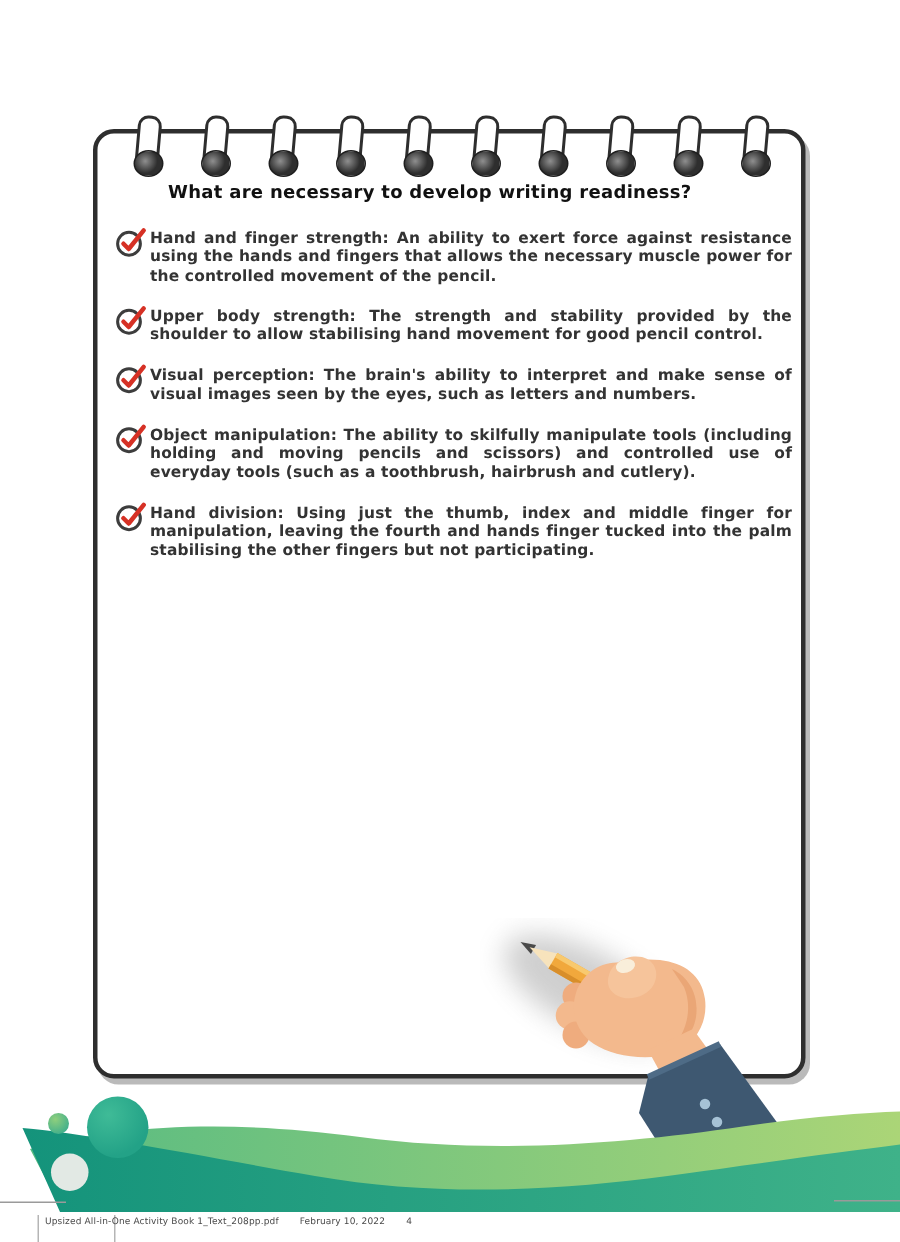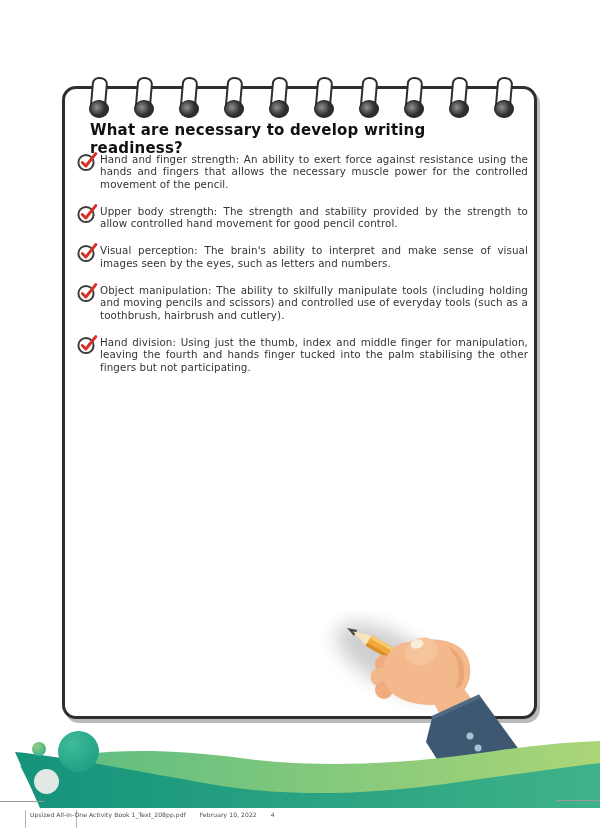--- a/index.html
+++ b/index.html
@@ -17,32 +17,32 @@
   .ring .strip{
     position:absolute;left:0;top:0;width:12px;height:30px;background:#fff;
     border:2.5px solid #2e2e2e;border-radius:7px 7px 4px 4px;transform:rotate(5deg);
   }
   .ring .ball{
     position:absolute;left:-2px;top:23px;width:18px;height:16px;border-radius:50%;
     background:radial-gradient(circle at 38% 40%, #8f8f8f 0%, #2e2e2e 55%);
     border:1.5px solid #1e1e1e;
   }
   .pad-title{
-    position:absolute;left:90px;top:121px;width:420px;z-index:6;
-    font-size:15px;font-weight:bold;color:#111;letter-spacing:.2px;
+    position:absolute;left:112px;top:121px;width:420px;z-index:6;
+    font-size:12px;font-weight:bold;color:#111;letter-spacing:.2px;
   }
   .checklist{
     position:absolute;left:76px;top:153px;width:452px;z-index:6;
     display:flex;flex-direction:column;gap:14.6px;
   }
   .item{display:flex;align-items:flex-start;}
   .item .check{flex:0 0 24px;margin-top:-2px;}
   .item .txt{
     flex:1;font-size:10.3px;line-height:12.45px;color:#333;
-    text-align:justify;letter-spacing:.1px;
+    text-align:justify;letter-spacing:.1px;font-weight:bold;
   }
   
   .hand-svg{position:absolute;left:320px;top:612px;width:225px;height:196px;z-index:7;}
   .wave-svg{position:absolute;left:0;top:736px;width:600px;height:72px;z-index:8;}
   .circle-deco{position:absolute;border-radius:50%;z-index:9;}
   .circle-teal{left:58px;top:731px;width:41px;height:41px;
     background:radial-gradient(circle at 35% 30%, #3fbb97 0%, #23a287 70%);}
   .circle-green{left:32px;top:742px;width:14px;height:14px;
     background:radial-gradient(circle at 35% 30%, #8fcf7d 0%, #3fae8c 80%);}
   .circle-gray{left:34px;top:769px;width:25px;height:25px;background:#e2e9e4;}
@@ -114,21 +114,21 @@
         <circle cx="10" cy="11.5" r="7.6" fill="#fff" stroke="#3d3d3d" stroke-width="2"></circle>
         <path d="M6.3,11.5 L9.8,15 L19.8,2.6" fill="none" stroke="#D63125" stroke-width="3" stroke-linecap="round" stroke-linejoin="round"></path>
       </svg>
     <span class="txt">Hand and finger strength: An ability to exert force against resistance using the hands and fingers that allows the necessary muscle power for the controlled movement of the pencil.</span>
   </div>
   <div class="item">
     <svg class="check" width="24" height="21" viewBox="0 0 24 21">
         <circle cx="10" cy="11.5" r="7.6" fill="#fff" stroke="#3d3d3d" stroke-width="2"></circle>
         <path d="M6.3,11.5 L9.8,15 L19.8,2.6" fill="none" stroke="#D63125" stroke-width="3" stroke-linecap="round" stroke-linejoin="round"></path>
       </svg>
-    <span class="txt">Upper body strength: The strength and stability provided by the strength to allow controlled hand movement for good pencil control.</span>
+    <span class="txt">Upper body strength: The strength and stability provided by the shoulder to allow stabilising hand movement for good pencil control.</span>
   </div>
   <div class="item">
     <svg class="check" width="24" height="21" viewBox="0 0 24 21">
         <circle cx="10" cy="11.5" r="7.6" fill="#fff" stroke="#3d3d3d" stroke-width="2"></circle>
         <path d="M6.3,11.5 L9.8,15 L19.8,2.6" fill="none" stroke="#D63125" stroke-width="3" stroke-linecap="round" stroke-linejoin="round"></path>
       </svg>
     <span class="txt">Visual perception: The brain's ability to interpret and make sense of visual images seen by the eyes, such as letters and numbers.</span>
   </div>
   <div class="item">
     <svg class="check" width="24" height="21" viewBox="0 0 24 21">

